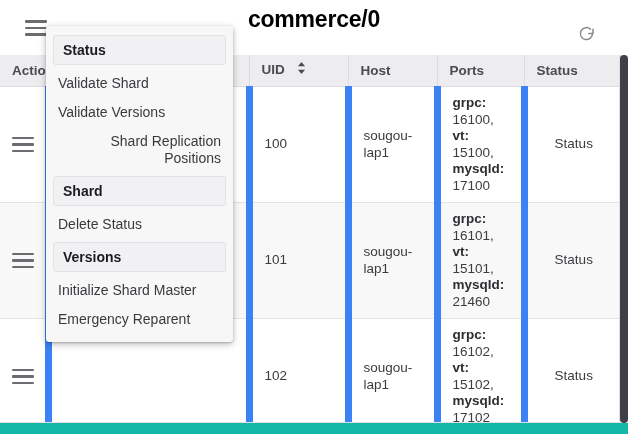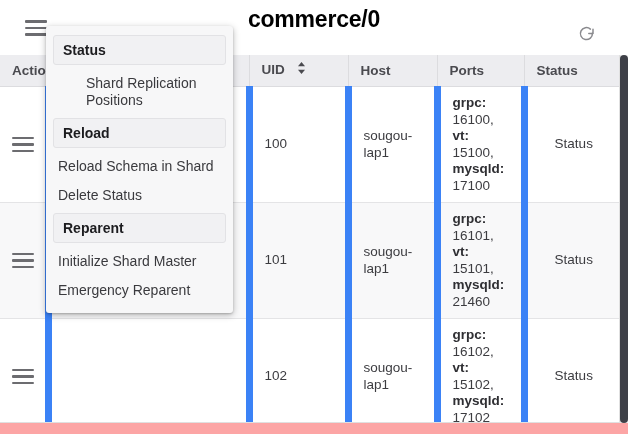--- a/index.html
+++ b/index.html
@@ -8,21 +8,21 @@
     width: 628px; height: 434px;
     overflow: hidden;
     background: #eeeeee;
     font-family: "Liberation Sans", sans-serif;
   }
 
   #app {
     position: relative;
     width: 628px;
     height: 434px;
-    background: #fca5a5;
+    background: #14b8a6;
   }
 
   
   .toolbar {
     position: absolute;
     left: 0; top: 0;
     width: 628px; height: 55px;
     background: #ffffff;
   }
   .toolbar-menu-icon {
@@ -151,21 +151,21 @@
     font-weight: bold;
     color: #1c1c1f;
   }
   .menu-item {
     padding: 6px 12px;
     font-size: 14px;
     color: #3a3a3e;
     cursor: pointer;
     line-height: 17px;
   }
-  .menu-item.centered { text-align: left; padding-left: 40px; }
+  .menu-item.centered { text-align: right; padding-left: 40px; }
 
   
   .scrollbar-track {
     position: absolute;
     right: 0; top: 55px;
     width: 8px;
     height: 368px;
     background: #f2f2f2;
     border-left: 1px solid #e3e3e3;
   }
@@ -293,25 +293,26 @@
       </tbody>
     </table>
   </div>
 
   <div class="scrollbar-track"></div>
   <div class="scrollbar-thumb"></div>
 
   <div class="dropdown">
 
     <div class="menu-section-header">Status</div>
+    <div class="menu-item">Validate Shard</div>
+    <div class="menu-item">Validate Versions</div>
     <div class="menu-item centered">Shard Replication Positions</div>
 
-    <div class="menu-section-header">Reload</div>
-    <div class="menu-item">Reload Schema in Shard</div>
+    <div class="menu-section-header">Shard</div>
 
     <div class="menu-item">Delete Status</div>
 
-    <div class="menu-section-header">Reparent</div>
+    <div class="menu-section-header">Versions</div>
     <div class="menu-item">Initialize Shard Master</div>
     <div class="menu-item">Emergency Reparent</div>
   </div>
 
 </div>
 
 </body></html>

